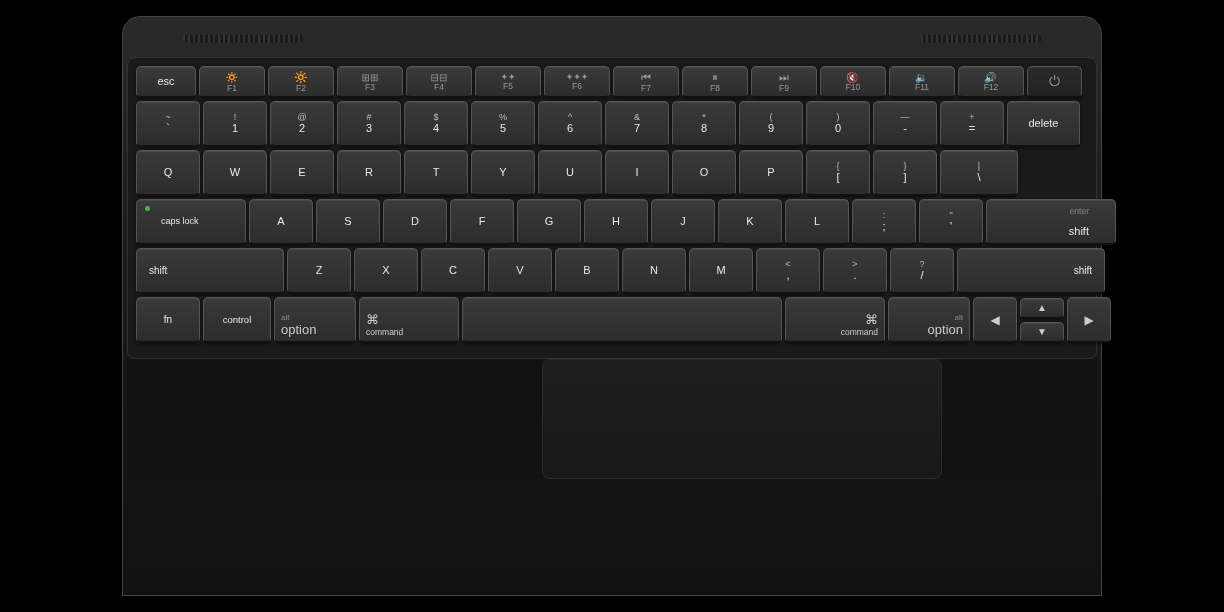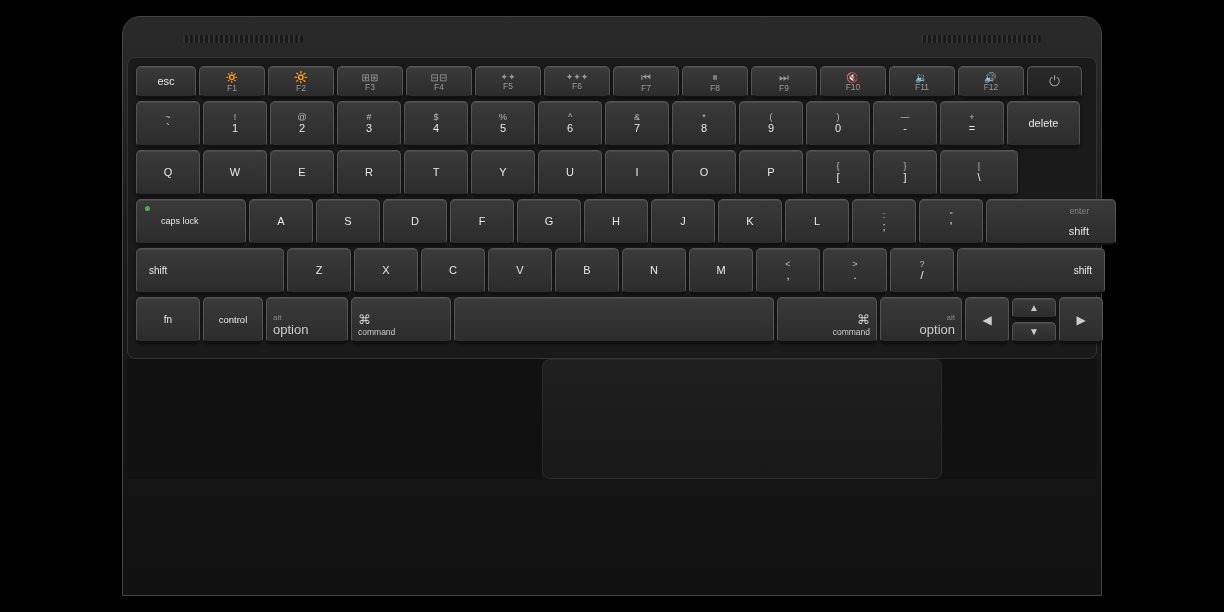--- a/index.html
+++ b/index.html
@@ -115,21 +115,21 @@
       width: 5px; height: 5px; background: #4CAF50; border-radius: 50%;
       position: absolute; top: 6px; left: 8px;
     }
 
     
     .key-shift-l { width: 148px; display: flex; flex-direction: row; align-items: center; justify-content: flex-start; padding-left: 12px; font-size: 10px; }
     .key-shift-r { width: 148px; display: flex; flex-direction: row; align-items: center; justify-content: flex-end; padding-right: 12px; font-size: 10px; }
 
     
     .key-fn { width: 64px; font-size: 10px; }
-    .key-control { width: 60px; font-size: 10px; }
+    .key-control { width: 68px; font-size: 10px; }
     .key-option-l { width: 82px; display: flex; flex-direction: column; align-items: flex-start; justify-content: flex-end; padding: 4px 6px; }
     .key-command-l { width: 100px; display: flex; flex-direction: column; align-items: flex-start; justify-content: flex-end; padding: 4px 6px; }
     .key-spacebar { flex: 1; min-width: 320px; }
     .key-command-r { width: 100px; display: flex; flex-direction: column; align-items: flex-end; justify-content: flex-end; padding: 4px 6px; }
     .key-option-r { width: 82px; display: flex; flex-direction: column; align-items: flex-end; justify-content: flex-end; padding: 4px 6px; }
 
     .trackpad-area {
       width: 970px;
       height: 140px;
       display: flex;

